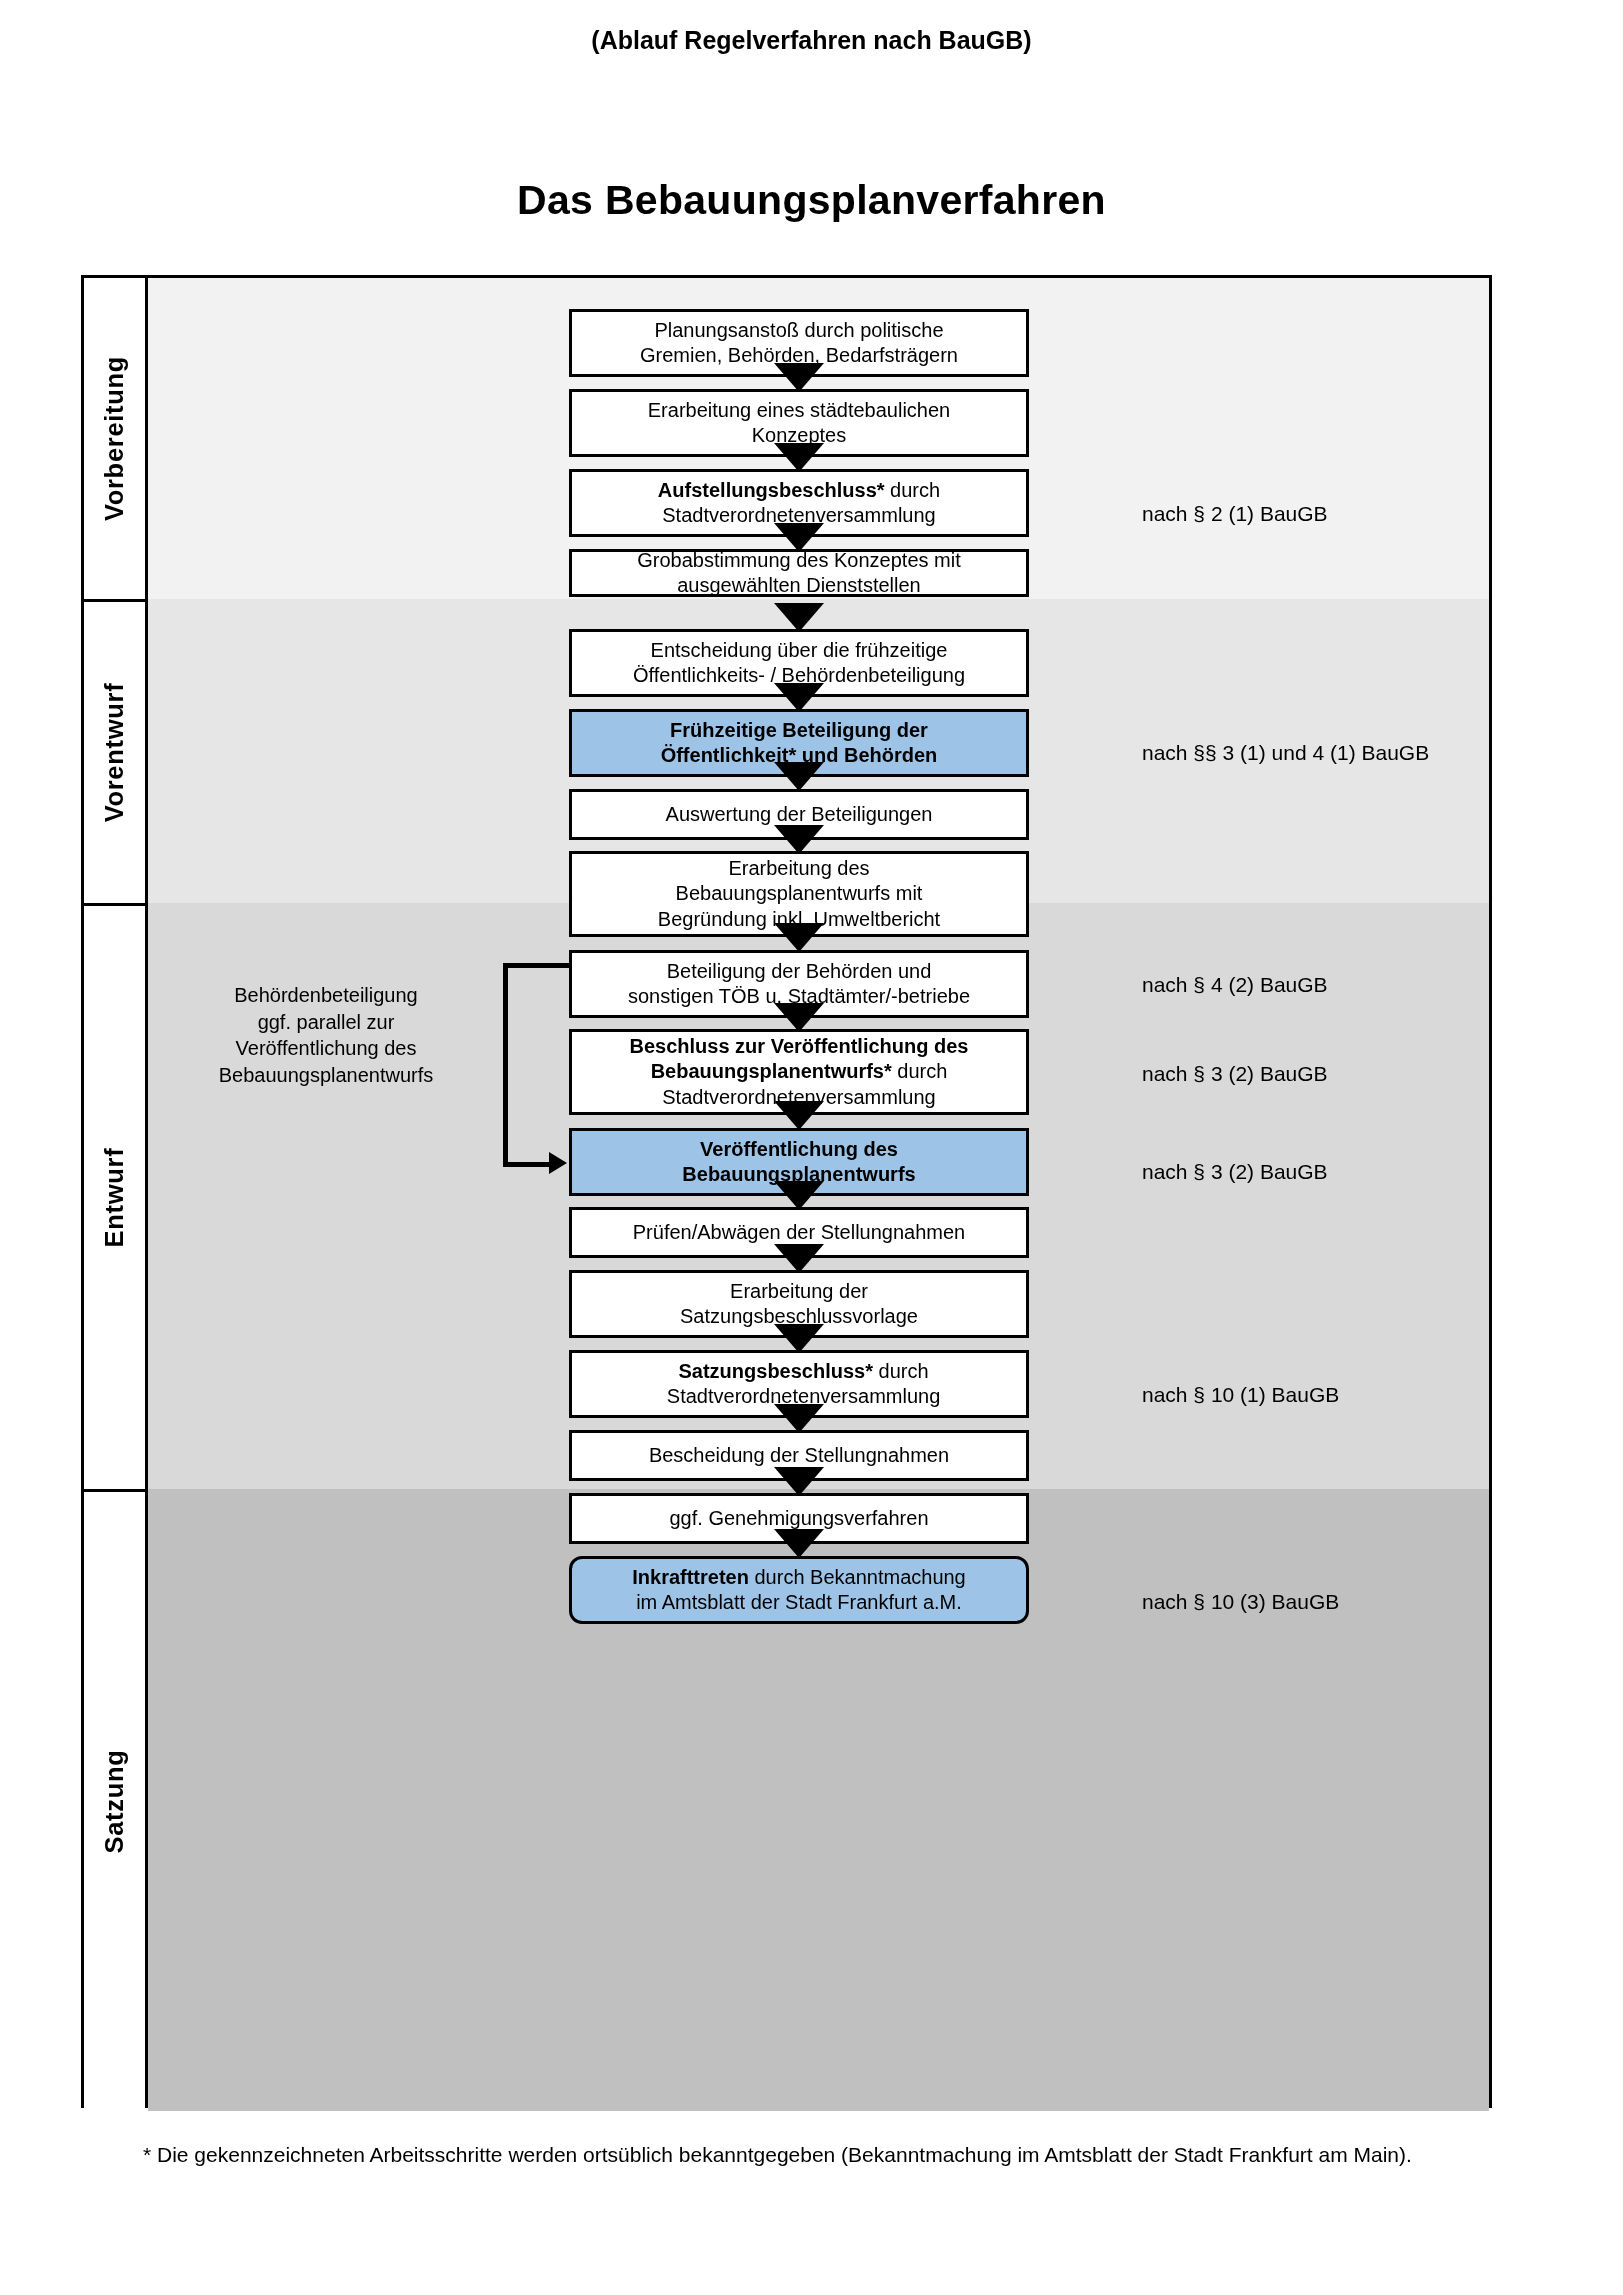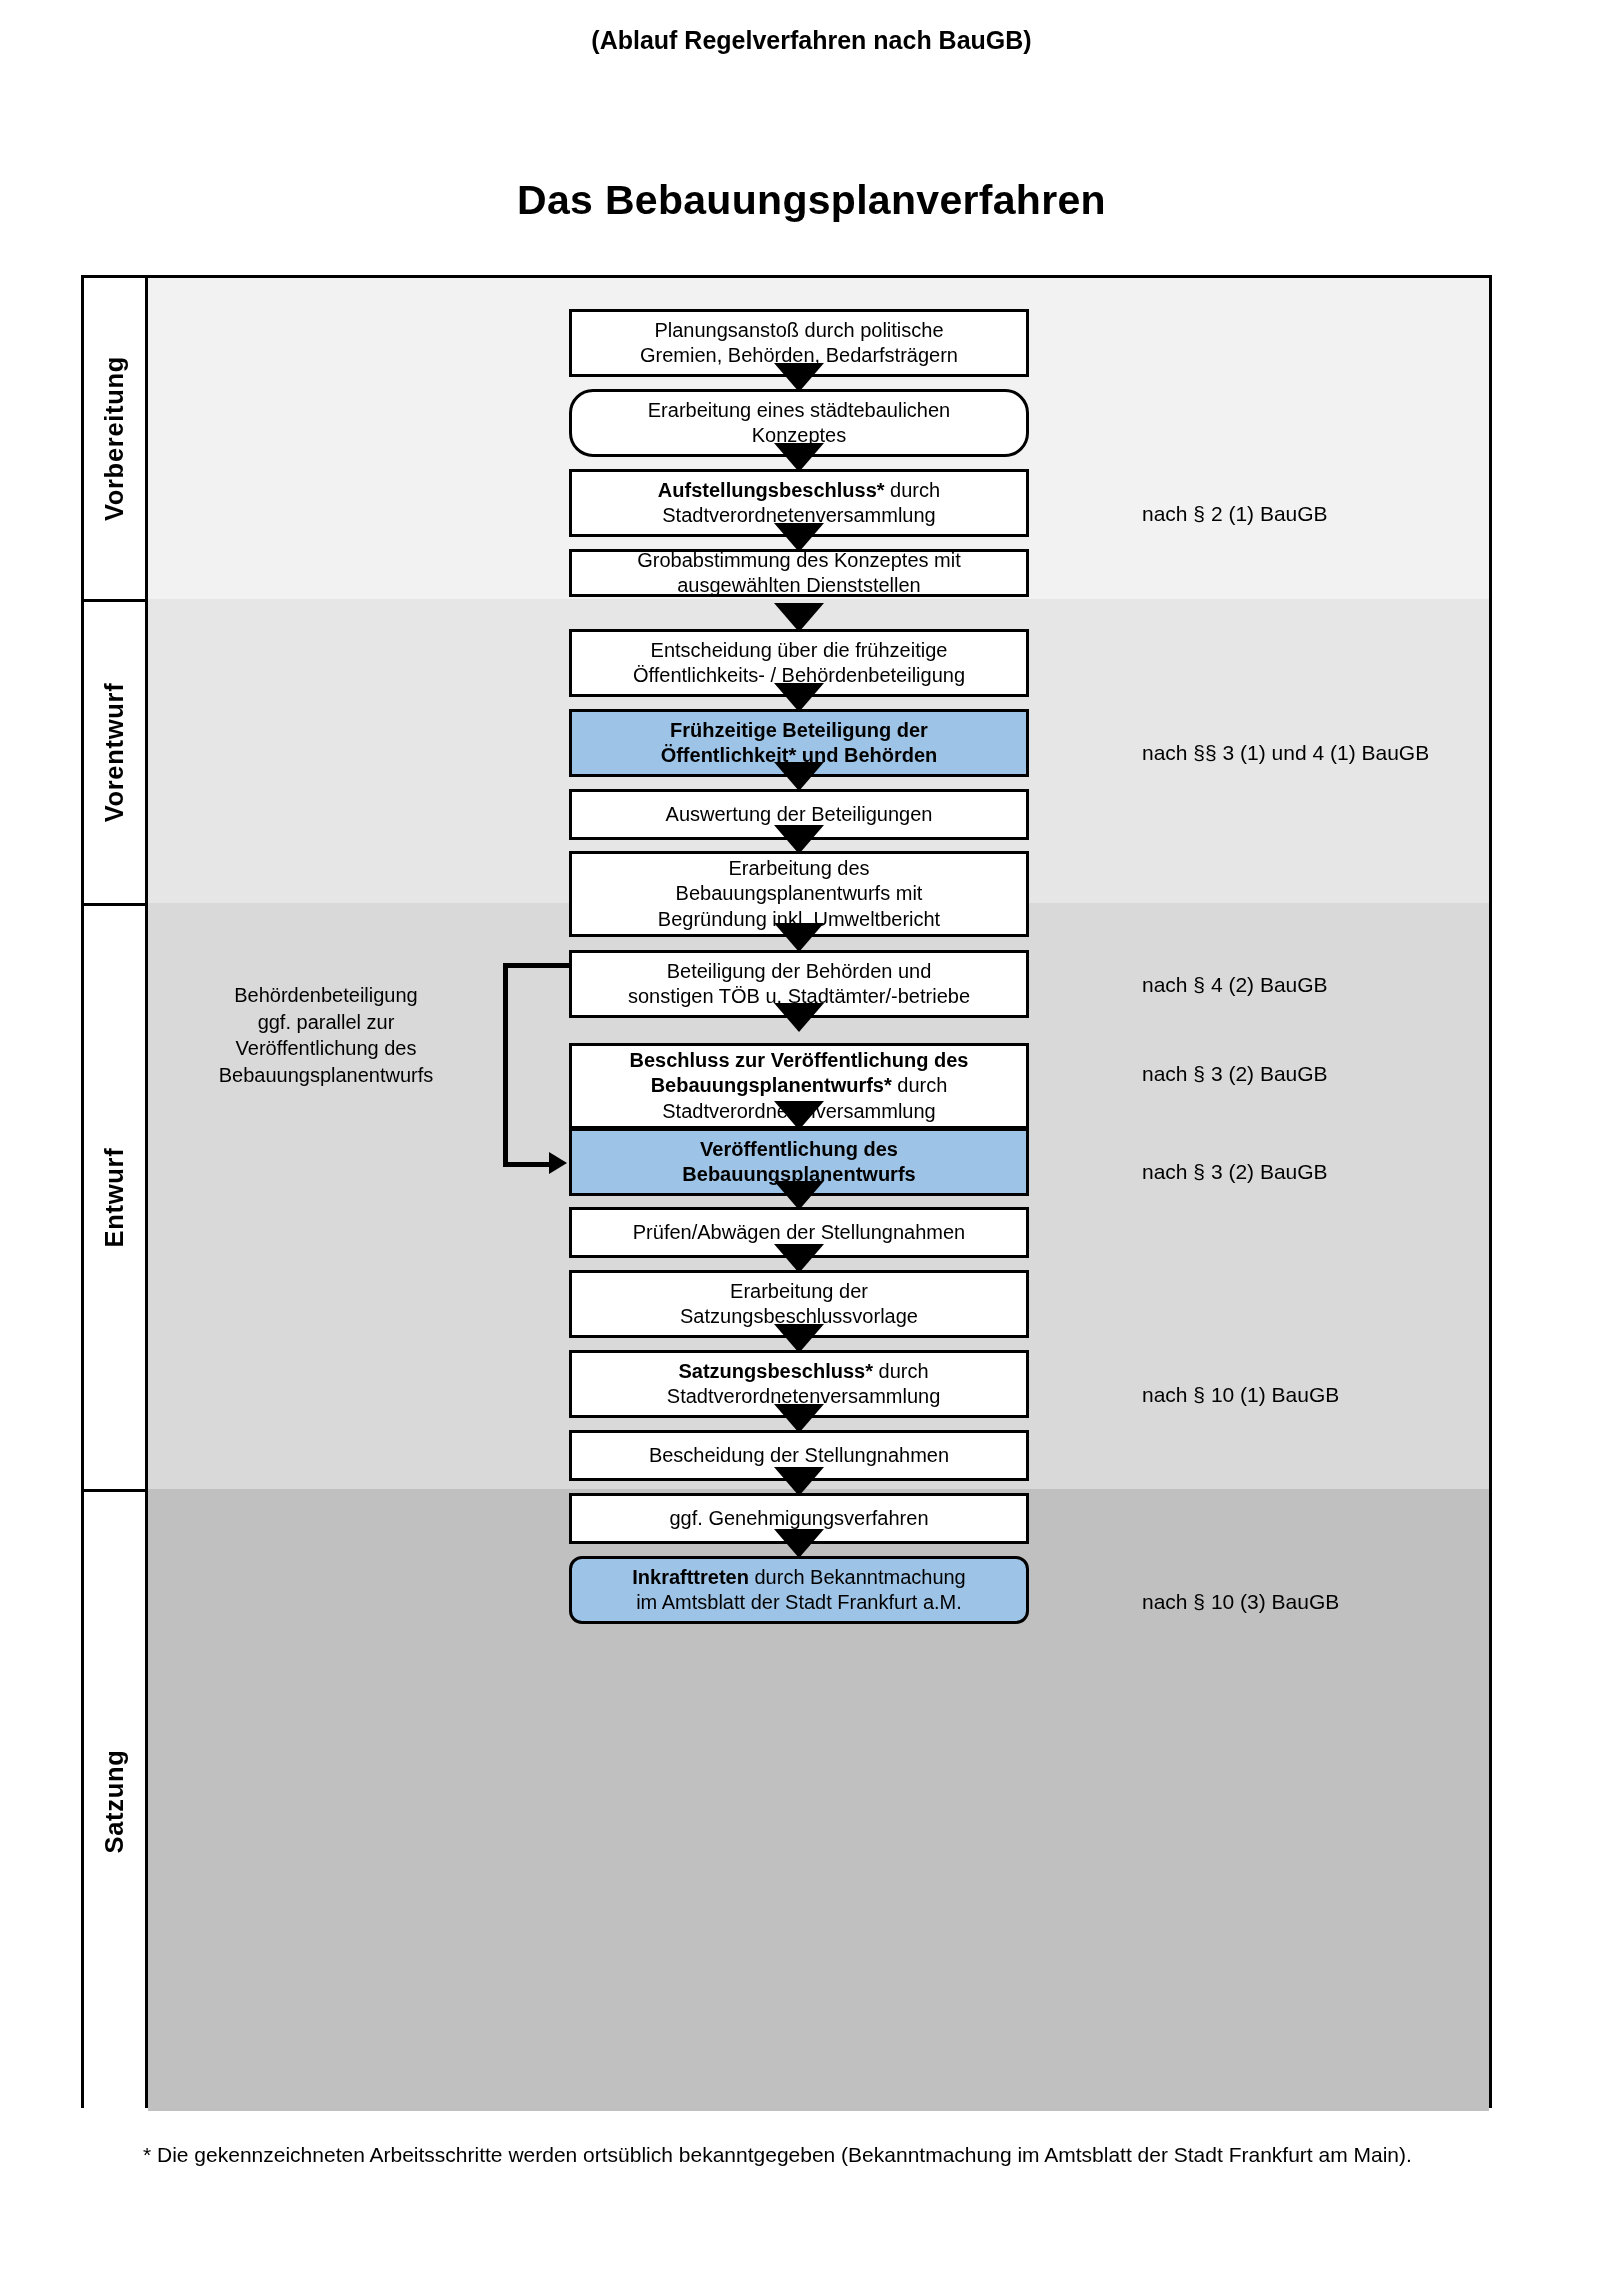--- a/index.html
+++ b/index.html
@@ -101,21 +101,21 @@
     </div>
 
   <div id="flow">
       <div class="fbox" style="left: 485px; top: 31px; width: 460px; height: 68px;">
         <div>
           <span class="t">Planungsanstoß durch politische</span>
           <span class="t">Gremien, Behörden, Bedarfsträgern</span>
         </div>
       </div>
       <div class="darrow" style="left: 690px; top: 85px; border-top-width: 29px;"></div>
-      <div class="fbox" style="left: 485px; top: 111px; width: 460px; height: 68px; border-radius: 24px;">
+      <div class="fbox" style="left: 485px; top: 111px; width: 460px; height: 68px;">
         <div>
           <span class="t">Erarbeitung eines städtebaulichen</span>
           <span class="t">Konzeptes</span>
         </div>
       </div>
       <div class="darrow" style="left: 690px; top: 165px; border-top-width: 29px;"></div>
       <div class="fbox" style="left: 485px; top: 191px; width: 460px; height: 68px;">
         <div>
           <span class="t"><b>Aufstellungsbeschluss*</b> durch</span>
           <span class="t">Stadtverordnetenversammlung</span>
@@ -157,21 +157,21 @@
         </div>
       </div>
       <div class="darrow" style="left: 690px; top: 645px; border-top-width: 29px;"></div>
       <div class="fbox" style="left: 485px; top: 672px; width: 460px; height: 68px;">
         <div>
           <span class="t">Beteiligung der Behörden und</span>
           <span class="t">sonstigen TÖB u. Stadtämter/-betriebe</span>
         </div>
       </div>
       <div class="darrow" style="left: 690px; top: 725px; border-top-width: 29px;"></div>
-      <div class="fbox" style="left: 485px; top: 751px; width: 460px; height: 86px; margin-top: 14px;">
+      <div class="fbox" style="left: 485px; top: 751px; width: 460px; height: 86px;">
         <div>
           <span class="t"><b>Beschluss zur Veröffentlichung des</b></span>
           <span class="t"><b>Bebauungsplanentwurfs*</b> durch</span>
           <span class="t">Stadtverordnetenversammlung</span>
         </div>
       </div>
       <div class="darrow" style="left: 690px; top: 823px; border-top-width: 29px;"></div>
       <div class="fbox highlight" style="left: 485px; top: 850px; width: 460px; height: 68px;">
         <div>
           <span class="t"><b>Veröffentlichung des</b></span>

